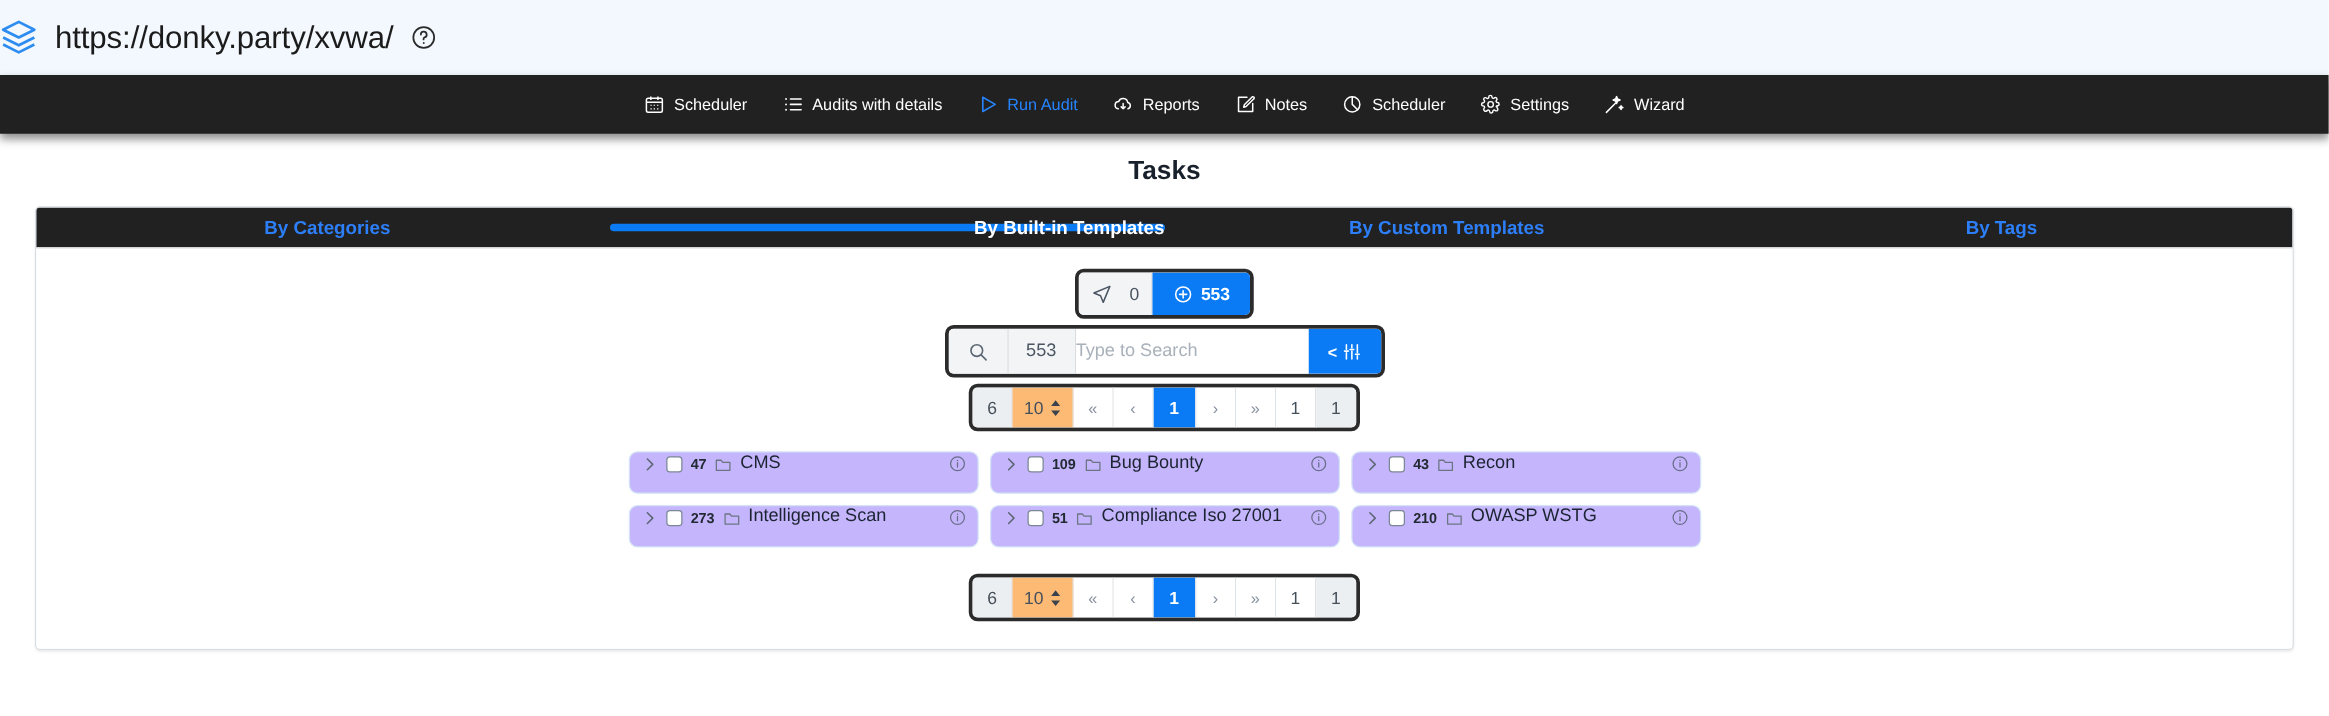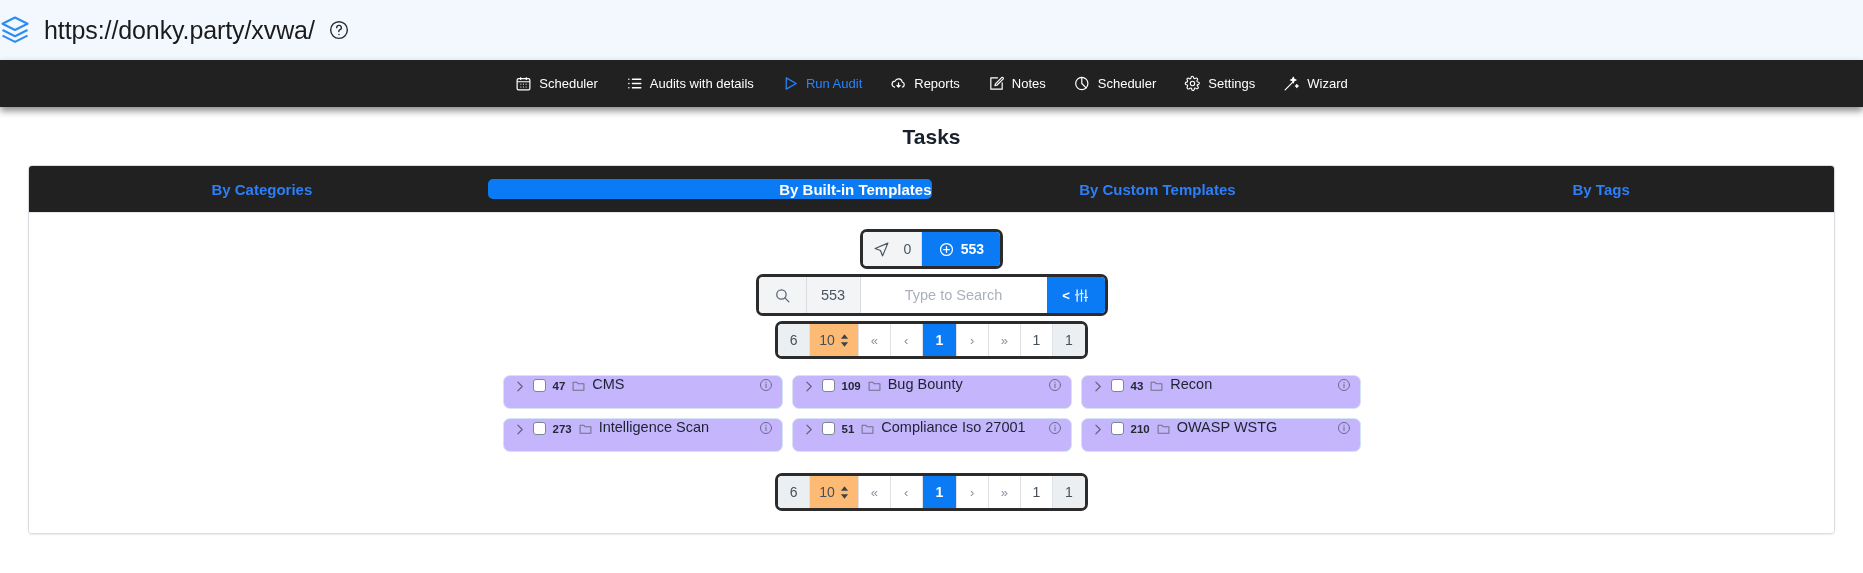--- a/index.html
+++ b/index.html
@@ -71,21 +71,21 @@
     border-radius: 4px;
     background: #ffffff;
     box-shadow: 0 1px 2px rgba(0,0,0,0.08);
     overflow: hidden;
   }
 
   
   .tabbar {
     display: flex;
     background: #212121;
-    height: 46px;
+    height: 32px;
     align-items: stretch;
     padding: 11px;
   }
   .tab {
     flex: 1 1 0;
     display: flex;
     align-items: center;
     justify-content: center;
     color: #2d7ff9;
     font-size: 15px;
@@ -165,21 +165,20 @@
     display: flex; align-items: center; justify-content: center;
     font-size: 14.5px;
     color: #4a5561;
     padding: 0 8px;
   }
   .search-input {
     border: none;
     outline: none;
     height: 36px;
     width: 186px;
-    text-align: center;
     font-size: 14.5px;
     color: #33393f;
     font-family: "Liberation Sans", sans-serif;
     background: #fff;
   }
   .search-input::placeholder { color: #a9b1ba; }
   .filter-btn {
     background: #0b7bf5;
     height: 36px;
     min-width: 58px;

